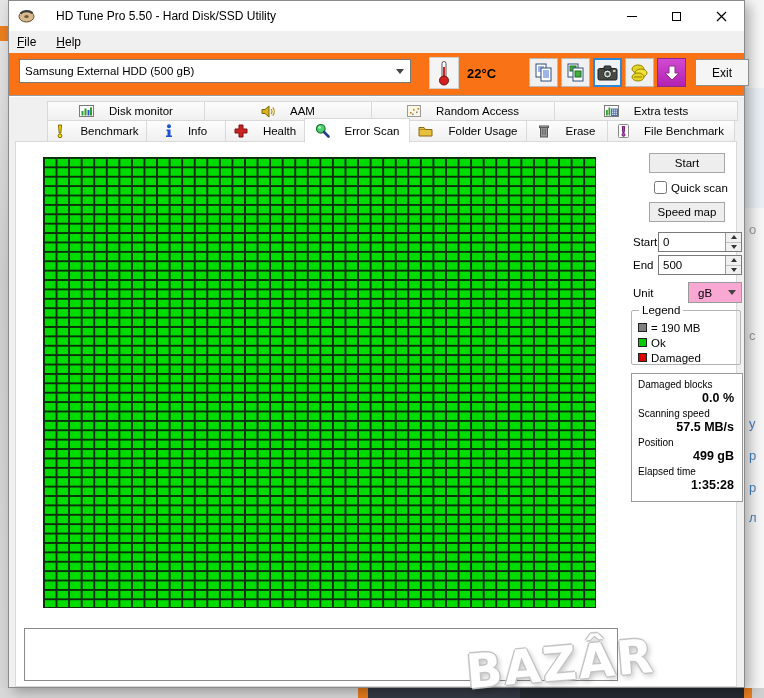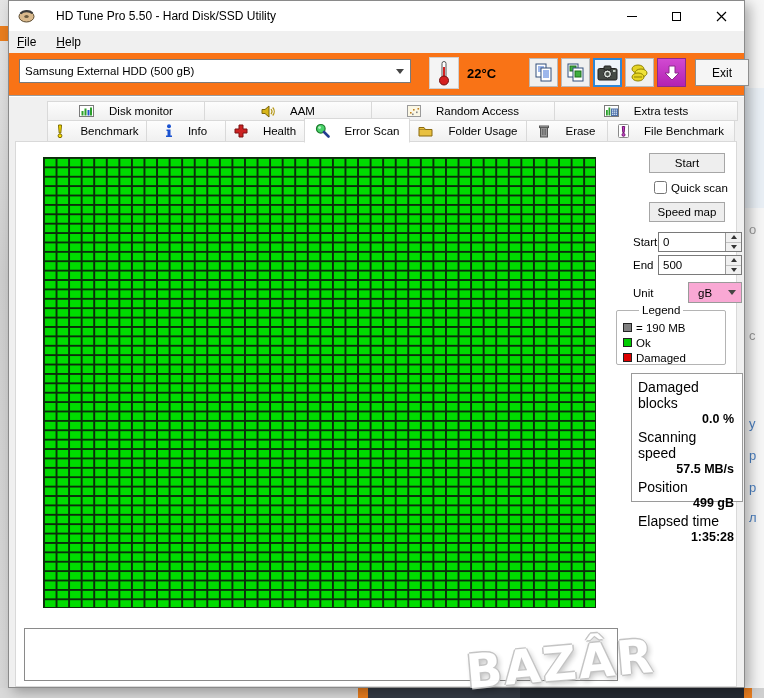--- a/index.html
+++ b/index.html
@@ -120,32 +120,32 @@
   .tri-up { width:0; height:0; border-left:3px solid transparent; border-right:3px solid transparent;
             border-bottom:4px solid #333; }
   .tri-down { width:0; height:0; border-left:3px solid transparent; border-right:3px solid transparent;
             border-top:4px solid #333; }
   .unit-select { position:absolute; left:679px; top:281px; width:54px; height:21px; background:#f9a8d4;
             border:1px solid #9a9a9a; display:flex; align-items:center; font-size:11.5px; }
   .unit-select .val { flex:1; padding-left:9px; }
   .unit-select .dd { width:18px; display:flex; align-items:center; justify-content:center; }
 
   
-  .legend-box { position:absolute; left:607px; top:309px; width:110px; height:55px;
+  .legend-box { position:absolute; left:622px; top:309px; width:110px; height:55px;
                 border:1px solid #b4b4b4; border-radius:2px; padding:9px 0 0 6px; }
   .legend-title { position:absolute; left:630px; top:303px; background:#fff; padding:0 3px;
                 font-size:11.5px; z-index:2; }
   .legend-item { display:flex; align-items:center; gap:4px; height:15px; font-size:11.5px; }
   .swatch { width:9px; height:9px; border:1px solid #222; flex:0 0 auto; }
   .sw-gray { background:#808080; } .sw-ok { background:#00cc00; } .sw-bad { background:#dd0000; }
 
   
   .stats-box { position:absolute; left:622px; top:372px; width:112px; height:129px;
                border:1px solid #9a9a9a; background:#fff; padding:5px 6px 0 6px; }
-  .stat-label { font-size:14px; }
+  .stat-label { font-size:10px; }
   .stat-value { font-size:12.5px; font-weight:bold; text-align:right; margin:1px 2px 3px 0; }
 
   
   .log-box { position:absolute; left:15px; top:627px; width:594px; height:53px;
              background:#fff; border:1px solid #8a8a8a; }
 </style>
 </head>
 <body>
 
 <div class="bg-left"></div>

